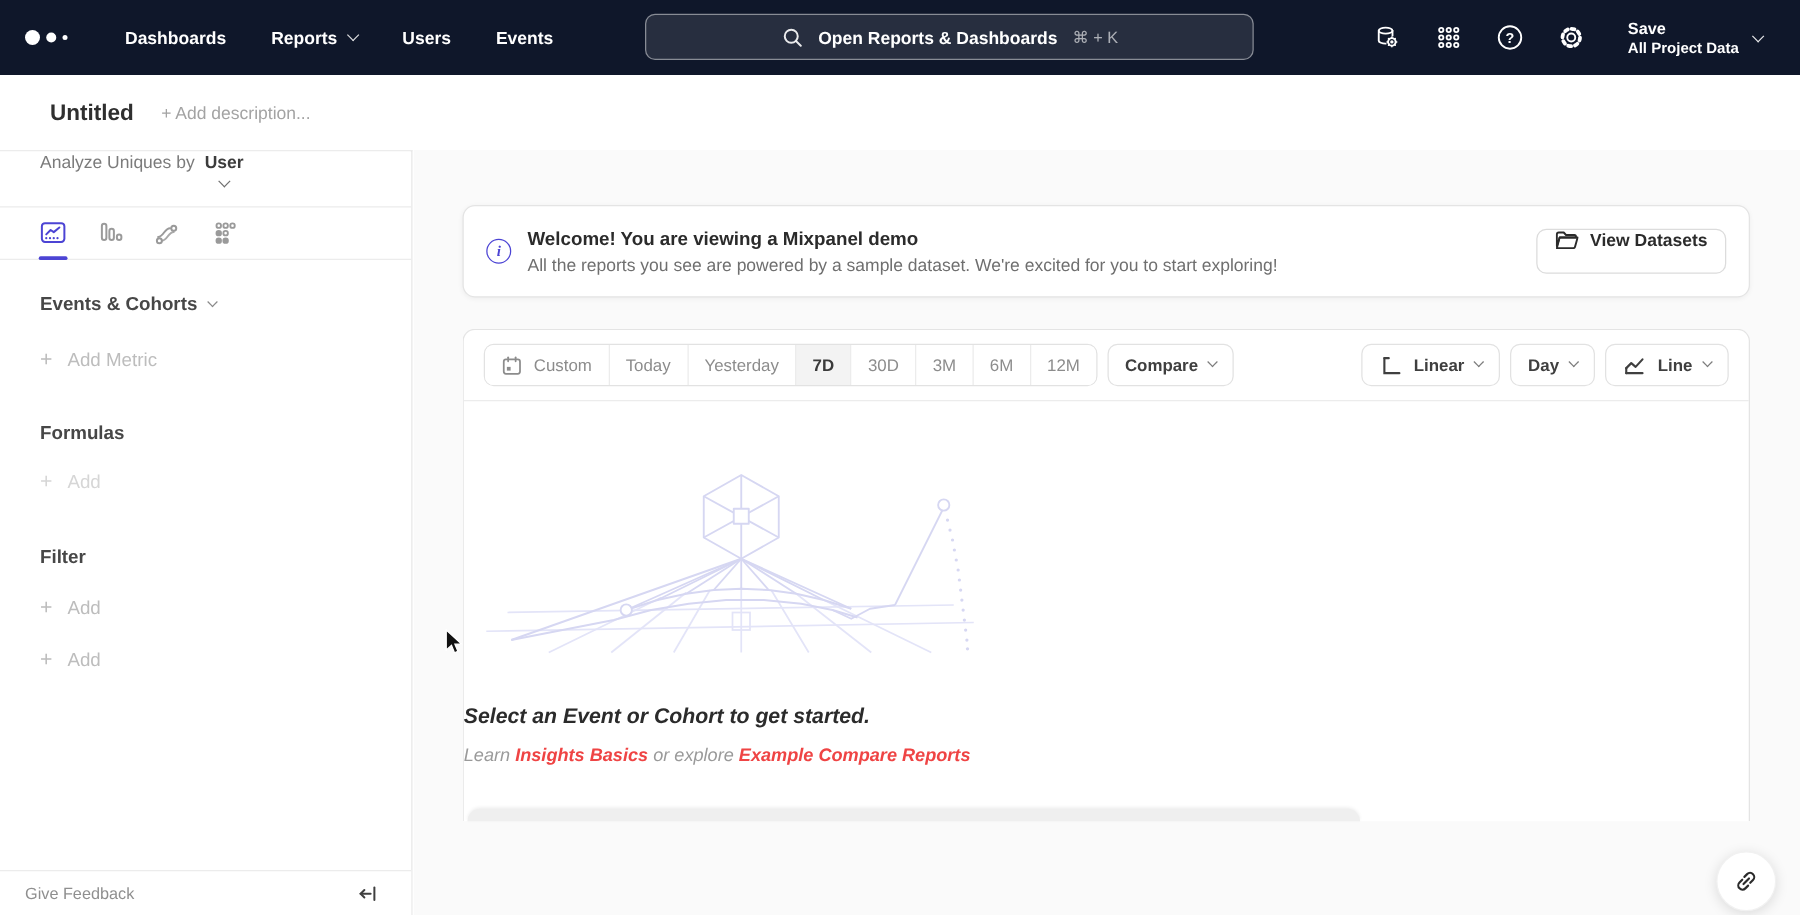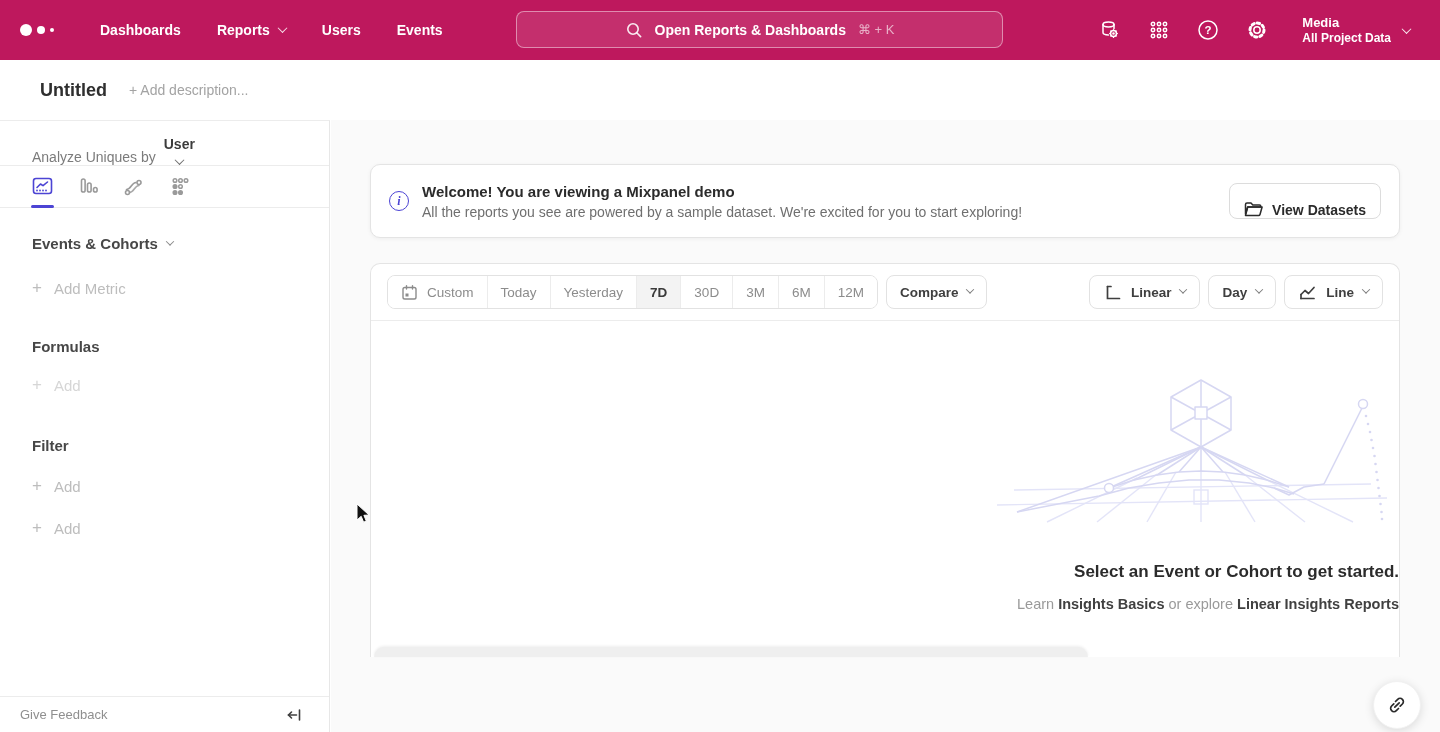--- a/index.html
+++ b/index.html
@@ -7,21 +7,21 @@
   body {
     position:relative; overflow:hidden; background:#ffffff;
     font-family:"Liberation Sans", sans-serif; -webkit-font-smoothing:antialiased;
   }
   .chev { display:inline-block; width:7px; height:7px;
     border-right:1.6px solid currentColor; border-bottom:1.6px solid currentColor;
     transform:rotate(45deg) translate(-1px,-1px); }
 
   
   .topnav { position:absolute; top:0; left:0; width:1440px; height:60px;
-    background:#be185d; display:flex; align-items:center; color:#fff; }
+    background:#0f172a; display:flex; align-items:center; color:#fff; }
   .logo { margin-left:20px; display:flex; align-items:center; gap:5px; cursor:pointer; width:40px; }
   .logo .d1{width:12px;height:12px;border-radius:50%;background:#fff;}
   .logo .d2{width:8px;height:8px;border-radius:50%;background:#fff;}
   .logo .d3{width:4px;height:4px;border-radius:50%;background:#fff;}
   .nav-links { display:flex; align-items:center; gap:36px; margin-left:40px; }
   .nav-link { font-size:14px; font-weight:700; color:#fff; cursor:pointer; display:flex; align-items:center; gap:9px; }
   .nav-link .chev{ opacity:.85; margin-top:-2px;}
   .searchbar { position:absolute; left:516px; top:11px; width:487px; height:37px;
     border:1px solid rgba(255,255,255,.45); background:rgba(255,255,255,.10);
     border-radius:8px; display:flex; align-items:center; justify-content:center; gap:12px; cursor:text; }
@@ -42,21 +42,21 @@
   .rh-right { position:absolute; right:24px; display:flex; align-items:center; gap:25px; }
   .icon-btn { width:22px; height:22px; display:flex; align-items:center; justify-content:center; cursor:pointer; color:#303030; }
   .dots3 { display:flex; gap:3.5px; align-items:center; }
   .dots3 span{ width:3.5px; height:3.5px; border-radius:50%; background:#303030; }
   .save-btn { width:53px; height:31px; border:none; border-radius:8px; background:#b6b0ec; color:#fff;
     font-family:inherit; font-size:14px; font-weight:600; cursor:pointer; }
 
   
   .sidebar { position:absolute; top:120px; left:0; width:330px; height:612px; background:#fff;
     border-top:1px solid #ececec; border-right:1px solid #e7e7e7; }
-  .analyze-row { height:45px; display:flex; align-items:flex-end; padding-left:32px;
+  .analyze-row { height:45px; display:flex; align-items:flex-start; padding-left:32px;
     border-bottom:1px solid #ececec; font-size:14px; }
   .analyze-label { color:#7b7b7b; }
   .analyze-value { margin-left:8px; color:#3c3c3c; font-weight:600; display:flex; align-items:center; gap:8px; cursor:pointer;flex-direction:column; }
   .analyze-value .chev { color:#6f6f6f; margin-top:-2px; }
   .tabs-row { position:relative; height:42px; display:flex; align-items:center; gap:23px;
     padding-left:31px; border-bottom:1px solid #ececec; }
   .tab { width:23px; height:23px; display:flex; align-items:center; justify-content:center; cursor:pointer; }
   .tab-underline { position:absolute; left:31px; bottom:-1px; width:23px; height:3px; border-radius:2px; background:#4c44d4; }
   .side-content { padding:27px 32px 0 32px; }
   .side-heading { font-size:15px; font-weight:600; color:#474747; display:flex; align-items:center; gap:9px; }
@@ -74,41 +74,41 @@
   
   .main-bg { position:absolute; top:120px; left:331px; width:1109px; height:612px; background:#fafafa; }
   .card { position:absolute; background:#fff; border:1px solid #e4e4e4; }
   .banner { left:39px; top:44px; width:1030px; height:74px; border-radius:10px;
     box-shadow:0 1px 4px rgba(0,0,0,.05); display:flex; align-items:center; padding:0 18px; }
   .info-ic { width:20px; height:20px; min-width:20px; border:1.6px solid #4c44d4; border-radius:50%;
     color:#4c44d4; font-size:12px; font-weight:700; display:flex; align-items:center; justify-content:center;
     font-family:"Liberation Serif", serif; font-style:italic; margin-right:13px; }
   .banner-text .bt { font-size:15px; font-weight:700; color:#2b2b2b; }
   .banner-text .bb { font-size:14px; color:#6f6f6f; margin-top:4px; }
-  .view-datasets { margin-left:auto; height:36px; display:flex; align-items:flex-end; gap:9px;
+  .view-datasets { margin-left:auto; height:36px; display:flex; align-items:flex-start; gap:9px;
     border:1px solid #dcdcdc; border-radius:8px; padding:0 14px; background:#fff; cursor:pointer;
     font-family:inherit; font-size:14px; font-weight:600; color:#2b2b2b; }
 
   .chart-card { left:39px; top:143px; width:1030px; height:394px; border-radius:10px 10px 0 0; border-bottom:none; }
   .toolbar { height:57px; display:flex; align-items:center; padding:0 16px; border-bottom:1px solid #ececec; }
   .segmented { display:flex; align-items:stretch; height:34px; border:1px solid #e2e2e2; border-radius:8px; overflow:hidden; background:#fff; }
   .seg { display:flex; align-items:center; gap:9px; padding:0 13px; font-size:13.5px; color:#8c8c8c;
     background:#fff; border:none; border-left:1px solid #ececec; font-family:inherit; cursor:pointer; }
   .seg:first-child{ border-left:none; }
   .seg.selected { background:#f3f3f3; color:#3a3a3a; font-weight:600; }
   .pill { height:34px; display:flex; align-items:center; gap:9px; border:1px solid #e2e2e2; border-radius:8px;
     background:#fff; padding:0 13px; font-family:inherit; font-size:13.5px; font-weight:700; color:#3f3f3f; cursor:pointer; }
   .pill .chev { color:#7d7d7d; width:6px; height:6px; margin-top:-3px; }
   .ml8{margin-left:8px;} .toolbar-right{ margin-left:auto; display:flex; gap:8px; }
 
-  .empty-state { text-align:right; }
+  .empty-state { text-align:left;font-style:italic; }
   .illustration { margin-top:45px; }
   .empty-title { margin-top:34px; font-size:17px; font-weight:700; color:#2b2b2b; }
   .empty-sub { margin-top:14px; font-size:14.5px; color:#9a9a9a; }
-  .empty-sub a { color:#404040; font-weight:600; text-decoration:none; cursor:pointer; }
+  .empty-sub a { color:#ef4444; font-weight:600; text-decoration:none; cursor:pointer; }
   .bottom-sheet { position:absolute; bottom:0; left:3px; width:714px; height:10px; background:#efefef;
     border-radius:12px 12px 0 0; box-shadow:0 -1px 3px rgba(0,0,0,.07); }
 
   .fab { position:absolute; left:1373px; top:681px; width:48px; height:48px; border-radius:50%;
     background:#fff; border:1px solid #f1f1f1; box-shadow:0 2px 10px rgba(0,0,0,.13);
     display:flex; align-items:center; justify-content:center; cursor:pointer; }
   .cursor { position:absolute; left:356px; top:503px; pointer-events:none; }
 </style>
 </head>
 <body>
@@ -173,21 +173,21 @@
       </svg>
     </span>
     <span class="nav-ic">
       <svg width="24" height="24" viewBox="0 0 24 24" fill="none" stroke="#fff" stroke-width="1.5" stroke-linecap="round">
         <circle cx="12" cy="12" r="3.2"></circle>
         <circle cx="12" cy="12" r="7" stroke-dasharray="2.4 3.1" stroke-width="3"></circle>
       </svg>
     </span>
     <div class="project">
       <div>
-        <div class="pname">Media</div>
+        <div class="pname">Save</div>
         <div class="pscope">All Project Data</div>
       </div>
       <span class="chev"></span>
     </div>
   </div>
 </div>
 
 <div class="rheader">
   <span class="rtitle">Untitled</span>
   <span class="rdesc">+ Add description...</span>
@@ -409,21 +409,21 @@
             <circle cx="401.5" cy="138" r="1.3"></circle>
           <circle cx="402.5" cy="146" r="1.3"></circle>
             <circle cx="403" cy="153" r="1.3"></circle>
         </g>
       </svg>
       <div class="empty-title">Select an Event or Cohort to get started.</div>
       <div class="empty-sub">
         <span>Learn</span>
         <a>Insights Basics</a>
         <span>or explore</span>
-        <a>Linear Insights Reports</a>
+        <a>Example Compare Reports</a>
       </div>
     </div>
     <div class="bottom-sheet"></div>
   </div>
 </div>
 
 <div class="fab">
   <svg width="20" height="20" viewBox="0 0 20 20" fill="none" stroke="#2b2b2b" stroke-width="1.7" stroke-linecap="round">
     <path d="M8.5 6.5l2.2-2.2a3.3 3.3 0 0 1 4.7 4.7l-2.2 2.2"></path>
     <path d="M11.5 13.5l-2.2 2.2a3.3 3.3 0 0 1-4.7-4.7l2.2-2.2"></path>

